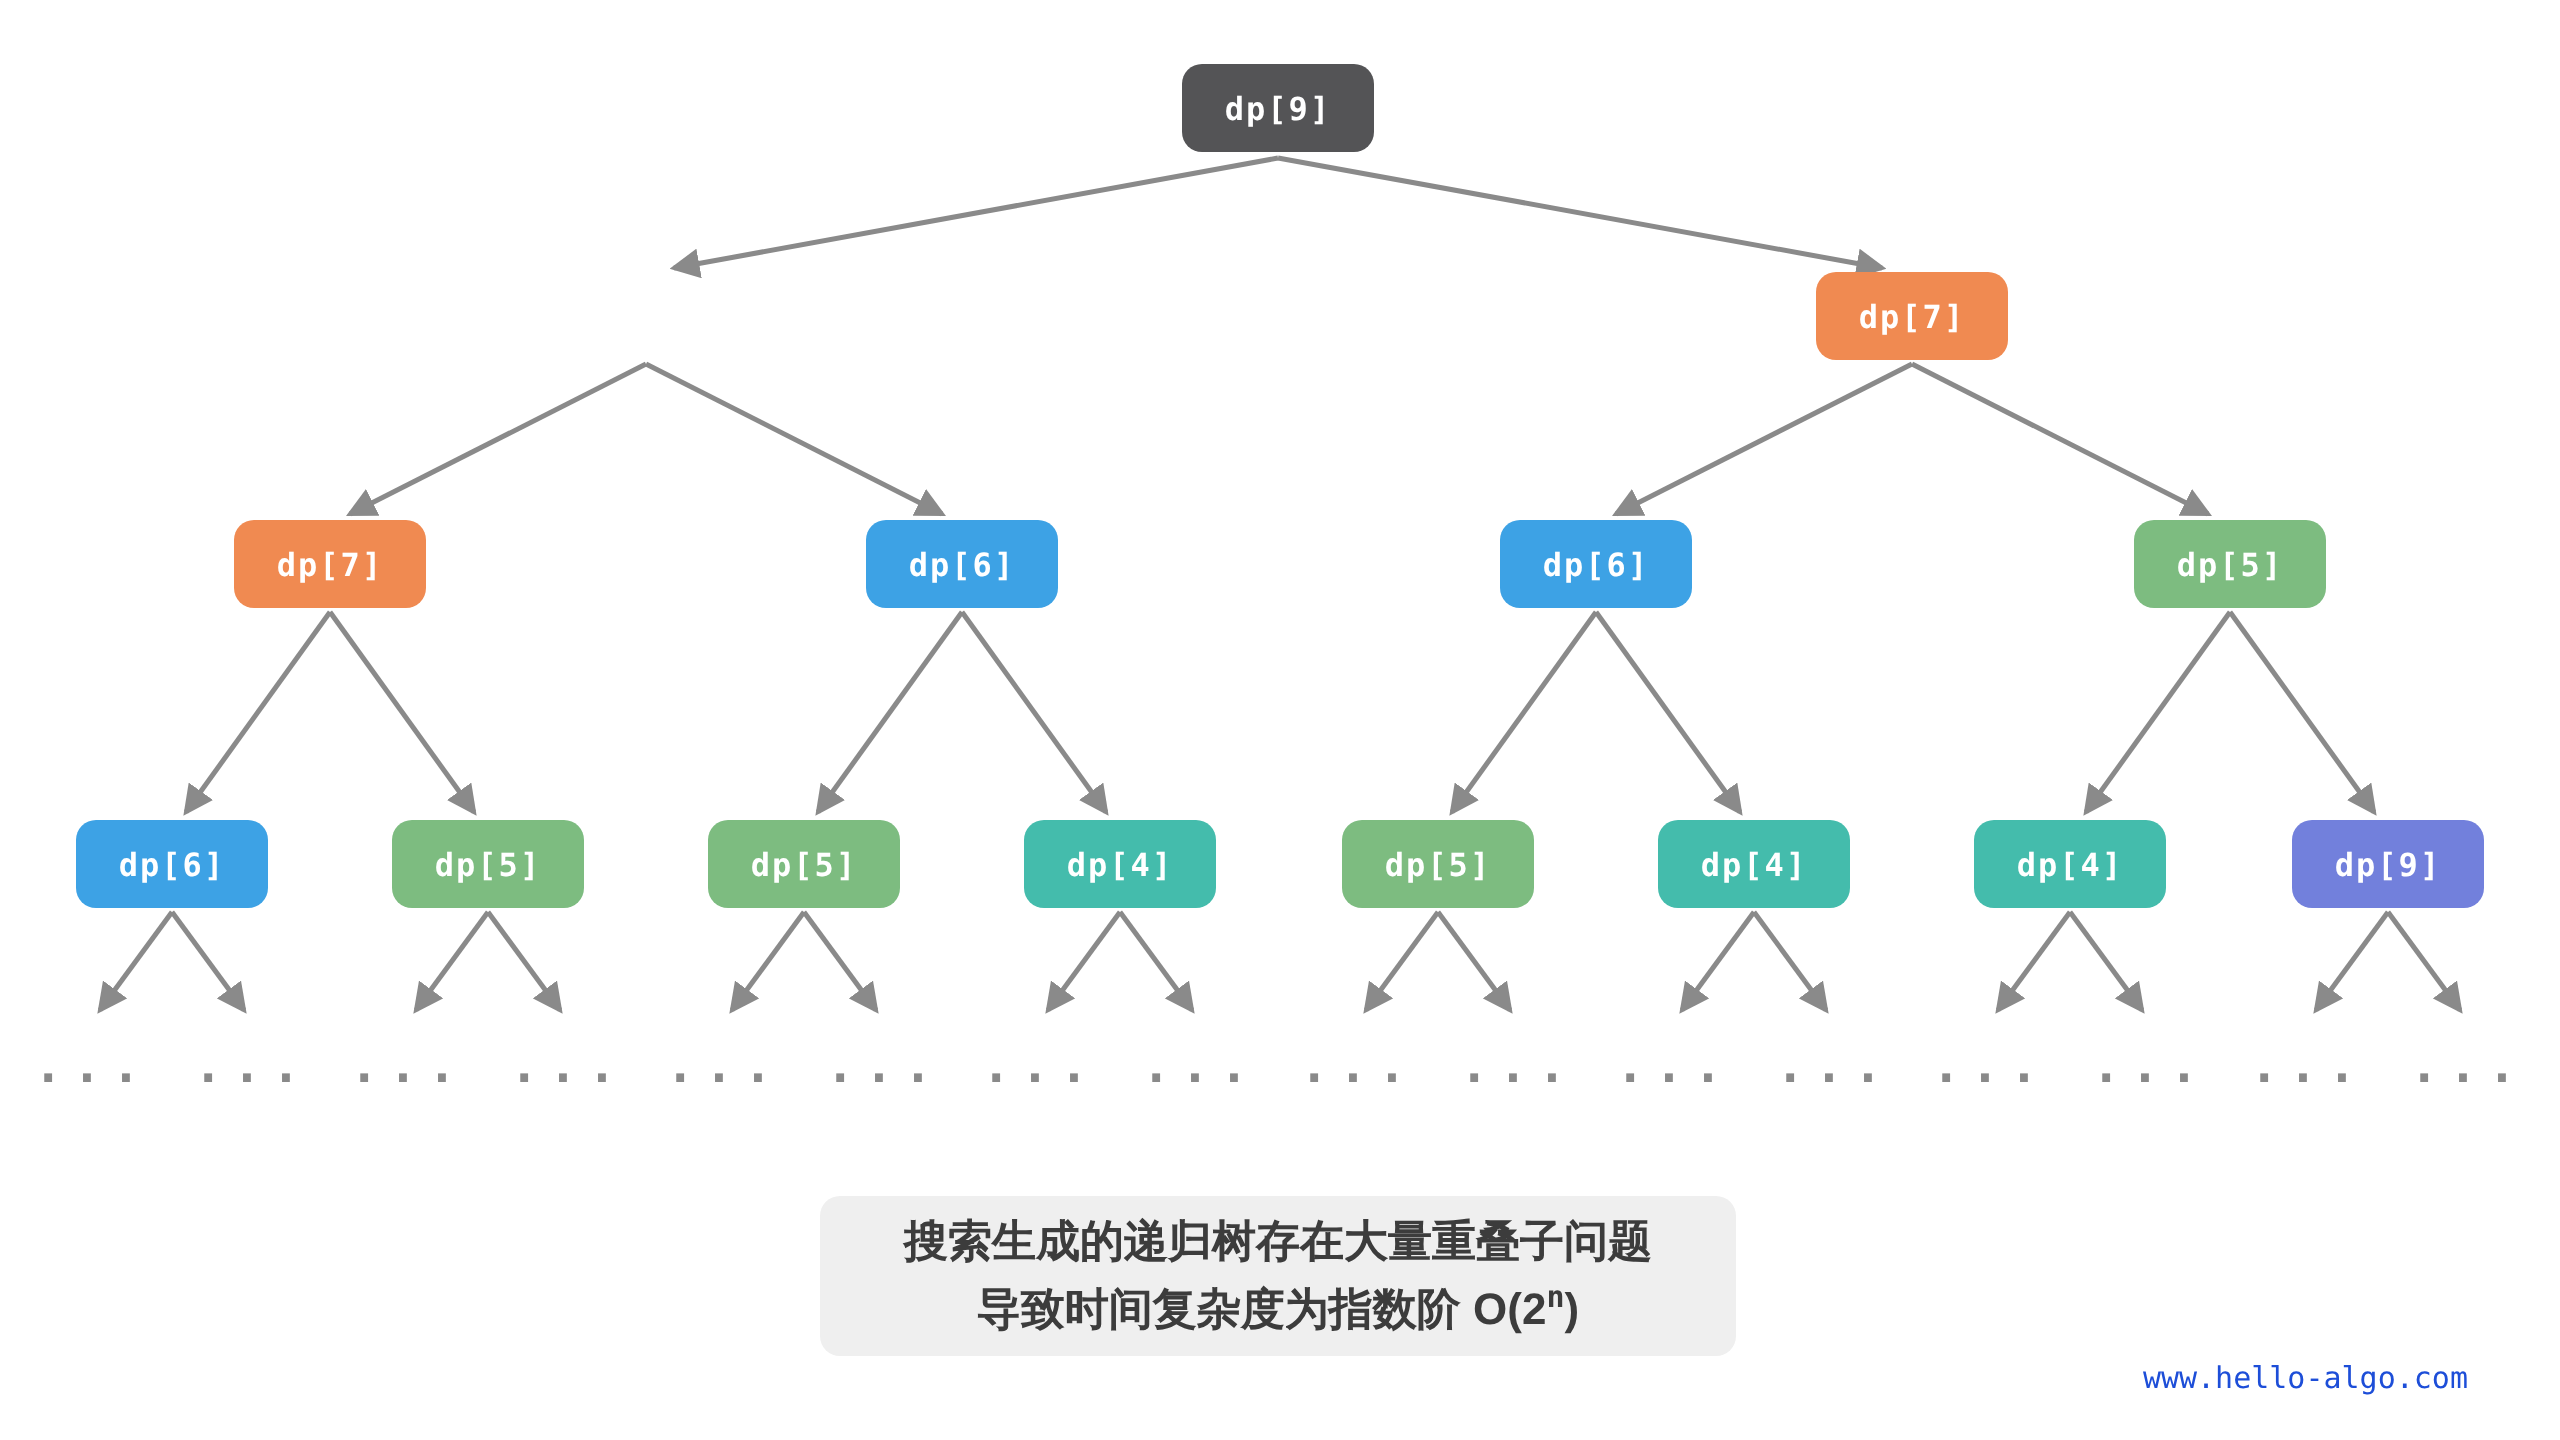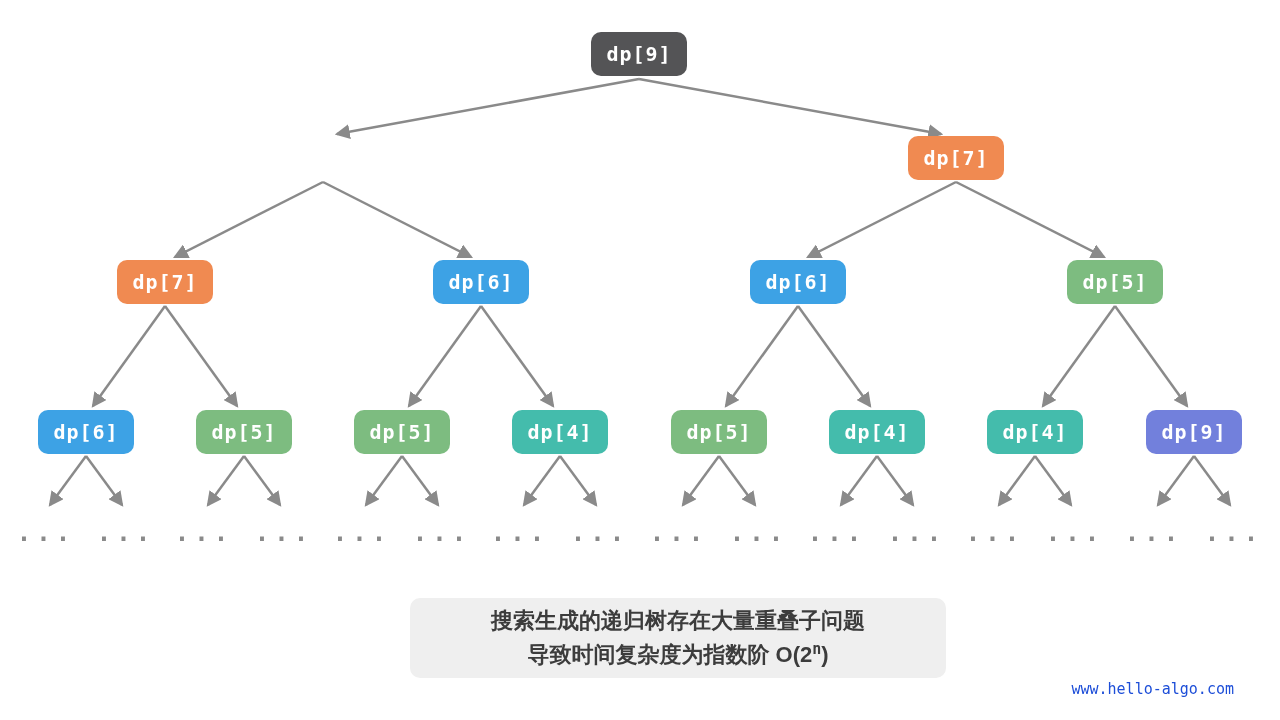--- a/index.html
+++ b/index.html
@@ -19,41 +19,41 @@
     height: 720px;
   }
   .node {
     position: absolute;
     width: 96px;
     height: 44px;
     border-radius: 10px;
     color: #ffffff;
     font-family: "DejaVu Sans Mono", "Liberation Mono", monospace;
     font-weight: bold;
-    font-size: 20px;
+    font-size: 16px;
     display: flex;
     align-items: center;
     justify-content: center;
     letter-spacing: 1px;
   }
   .leaf {
     position: absolute;
     transform: translateX(-50%);
     font-family: "DejaVu Sans Mono", "Liberation Mono", monospace;
     font-weight: bold;
     font-size: 24px;
     color: #8a8a8a;
     letter-spacing: 5px;
     line-height: 10px;
   }
   .caption {
     position: absolute;
     left: 410px;
     top: 598px;
-    width: 536px;
+    width: 458px;
     height: 80px;
     border-radius: 10px;
     display: flex;
     flex-direction: column;
     align-items: center;
     justify-content: center;
     font-size: 22px;
     line-height: 34px;
     font-weight: bold;
   }

